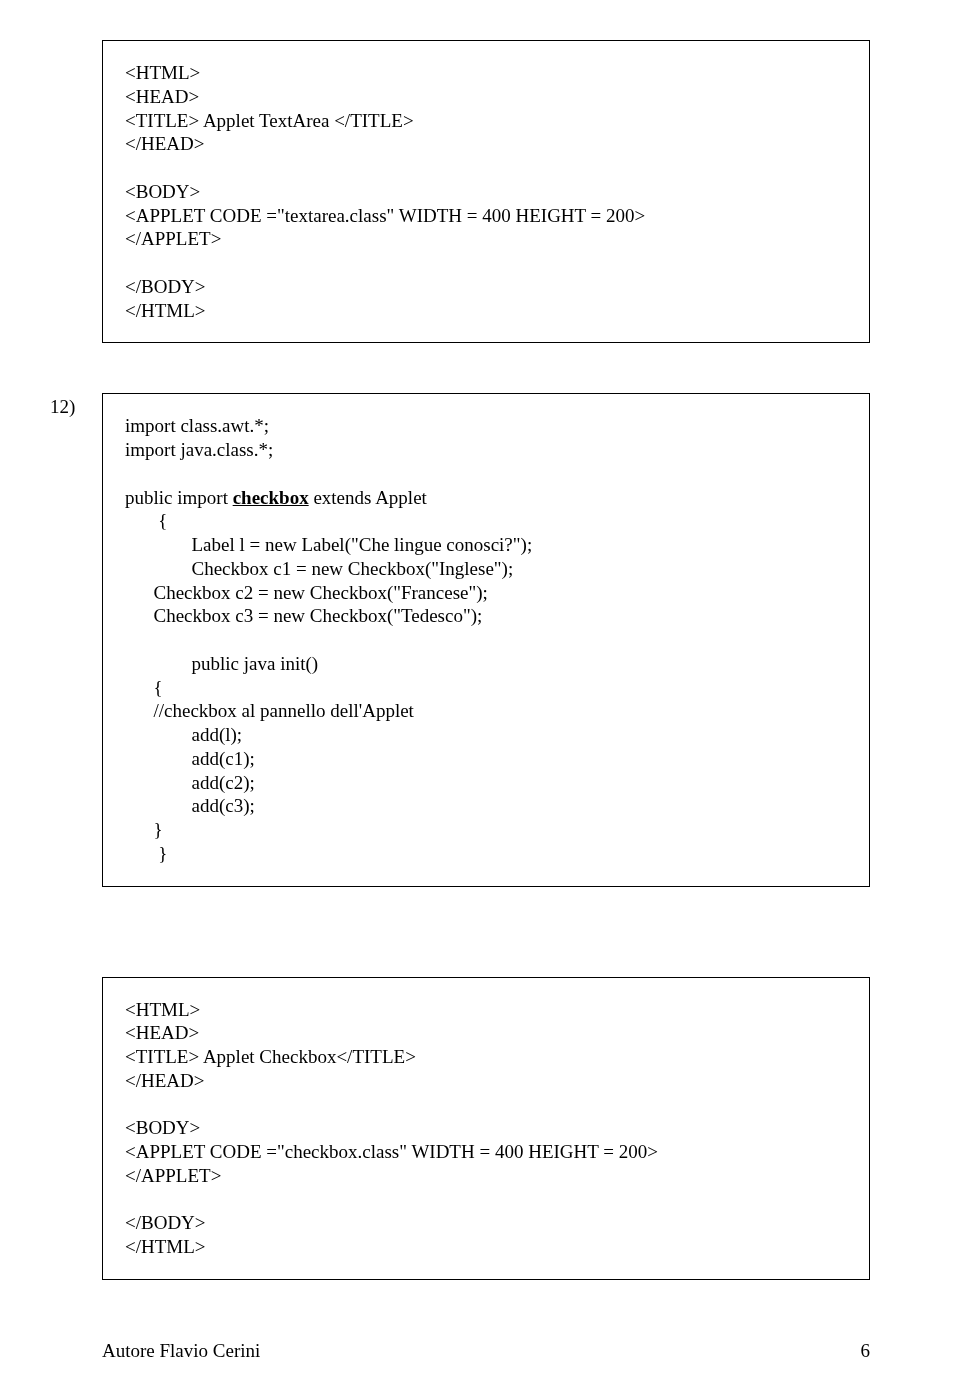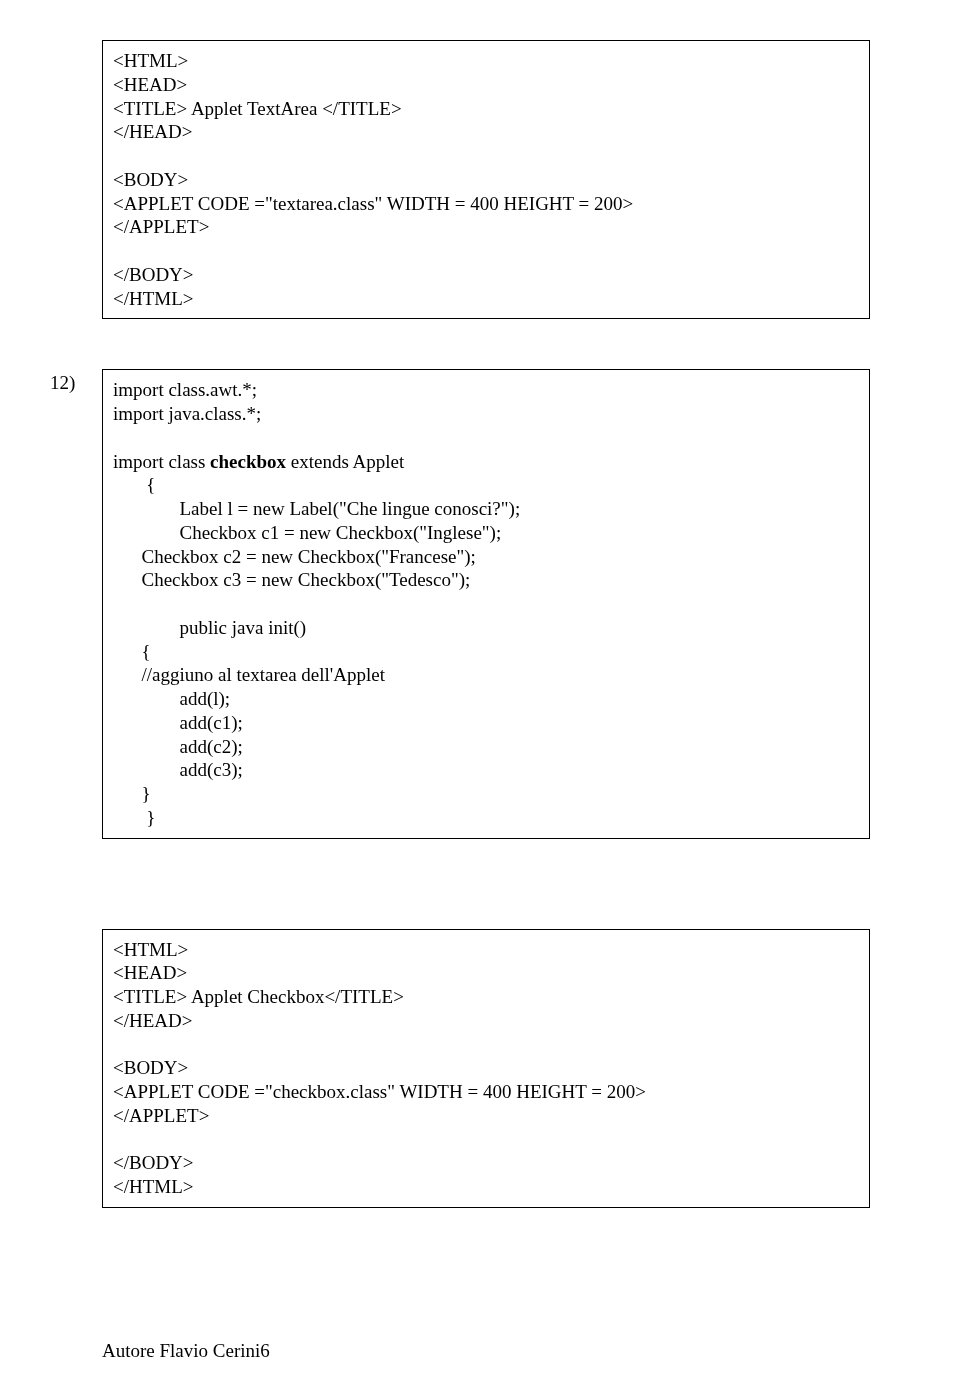--- a/index.html
+++ b/index.html
@@ -17,38 +17,38 @@
     padding: 40px 90px 0 102px;
     box-sizing: border-box;
   }
   .code-box {
     border: 1.5px solid #000;
     padding: 8px 10px 8px 10px;
     margin-bottom: 50px;
     line-height: 1.25;
   }
   .code-box pre {
-    margin: 0;
+    margin: 12px;
     font-family: "Times New Roman", Times, serif;
     font-size: 19px;
     white-space: pre-wrap;
   }
-  .bold { font-weight: bold; }
+  .bold { font-weight: bold; text-decoration: underline; }
   .item-num {
     position: absolute;
     left: 50px;
     font-size: 19px;
   }
   .footer {
     position: absolute;
     bottom: 36px;
     left: 102px;
     right: 90px;
     display: flex;
-    justify-content: flex-start;
+    justify-content: space-between;
     font-size: 19px;
   }
 </style>
 </head>
 <body>
 
 <div class="page">
 
   <div class="code-box">
 <pre><span>&lt;HTML&gt;</span>
@@ -64,30 +64,30 @@
 <span>&lt;/HTML&gt;</span></pre>
   </div>
 
   <div style="position:relative;">
     <span class="item-num" style="left:-52px; top:3px;">12)</span>
 
     <div class="code-box" style="margin-bottom:90px;">
 <pre><span>import class.awt.*;</span>
 <span>import java.class.*;</span>
 
-<span>import class </span><span class="bold">checkbox</span><span> extends Applet</span>
+<span>public import </span><span class="bold">checkbox</span><span> extends Applet</span>
 <span>       {</span>
 <span>              Label l = new Label("Che lingue conosci?");</span>
 <span>              Checkbox c1 = new Checkbox("Inglese");</span>
 <span>      Checkbox c2 = new Checkbox("Francese");</span>
 <span>      Checkbox c3 = new Checkbox("Tedesco");</span>
 
 <span>              public java init()</span>
 <span>      {</span>
-<span>      //aggiuno al textarea dell'Applet</span>
+<span>      //checkbox al pannello dell'Applet</span>
 <span>              add(l);</span>
 <span>              add(c1);</span>
 <span>              add(c2);</span>
 <span>              add(c3);</span>
 <span>      }</span>
 <span>       }</span></pre>
     </div>
   </div>
 
   <div class="code-box">

